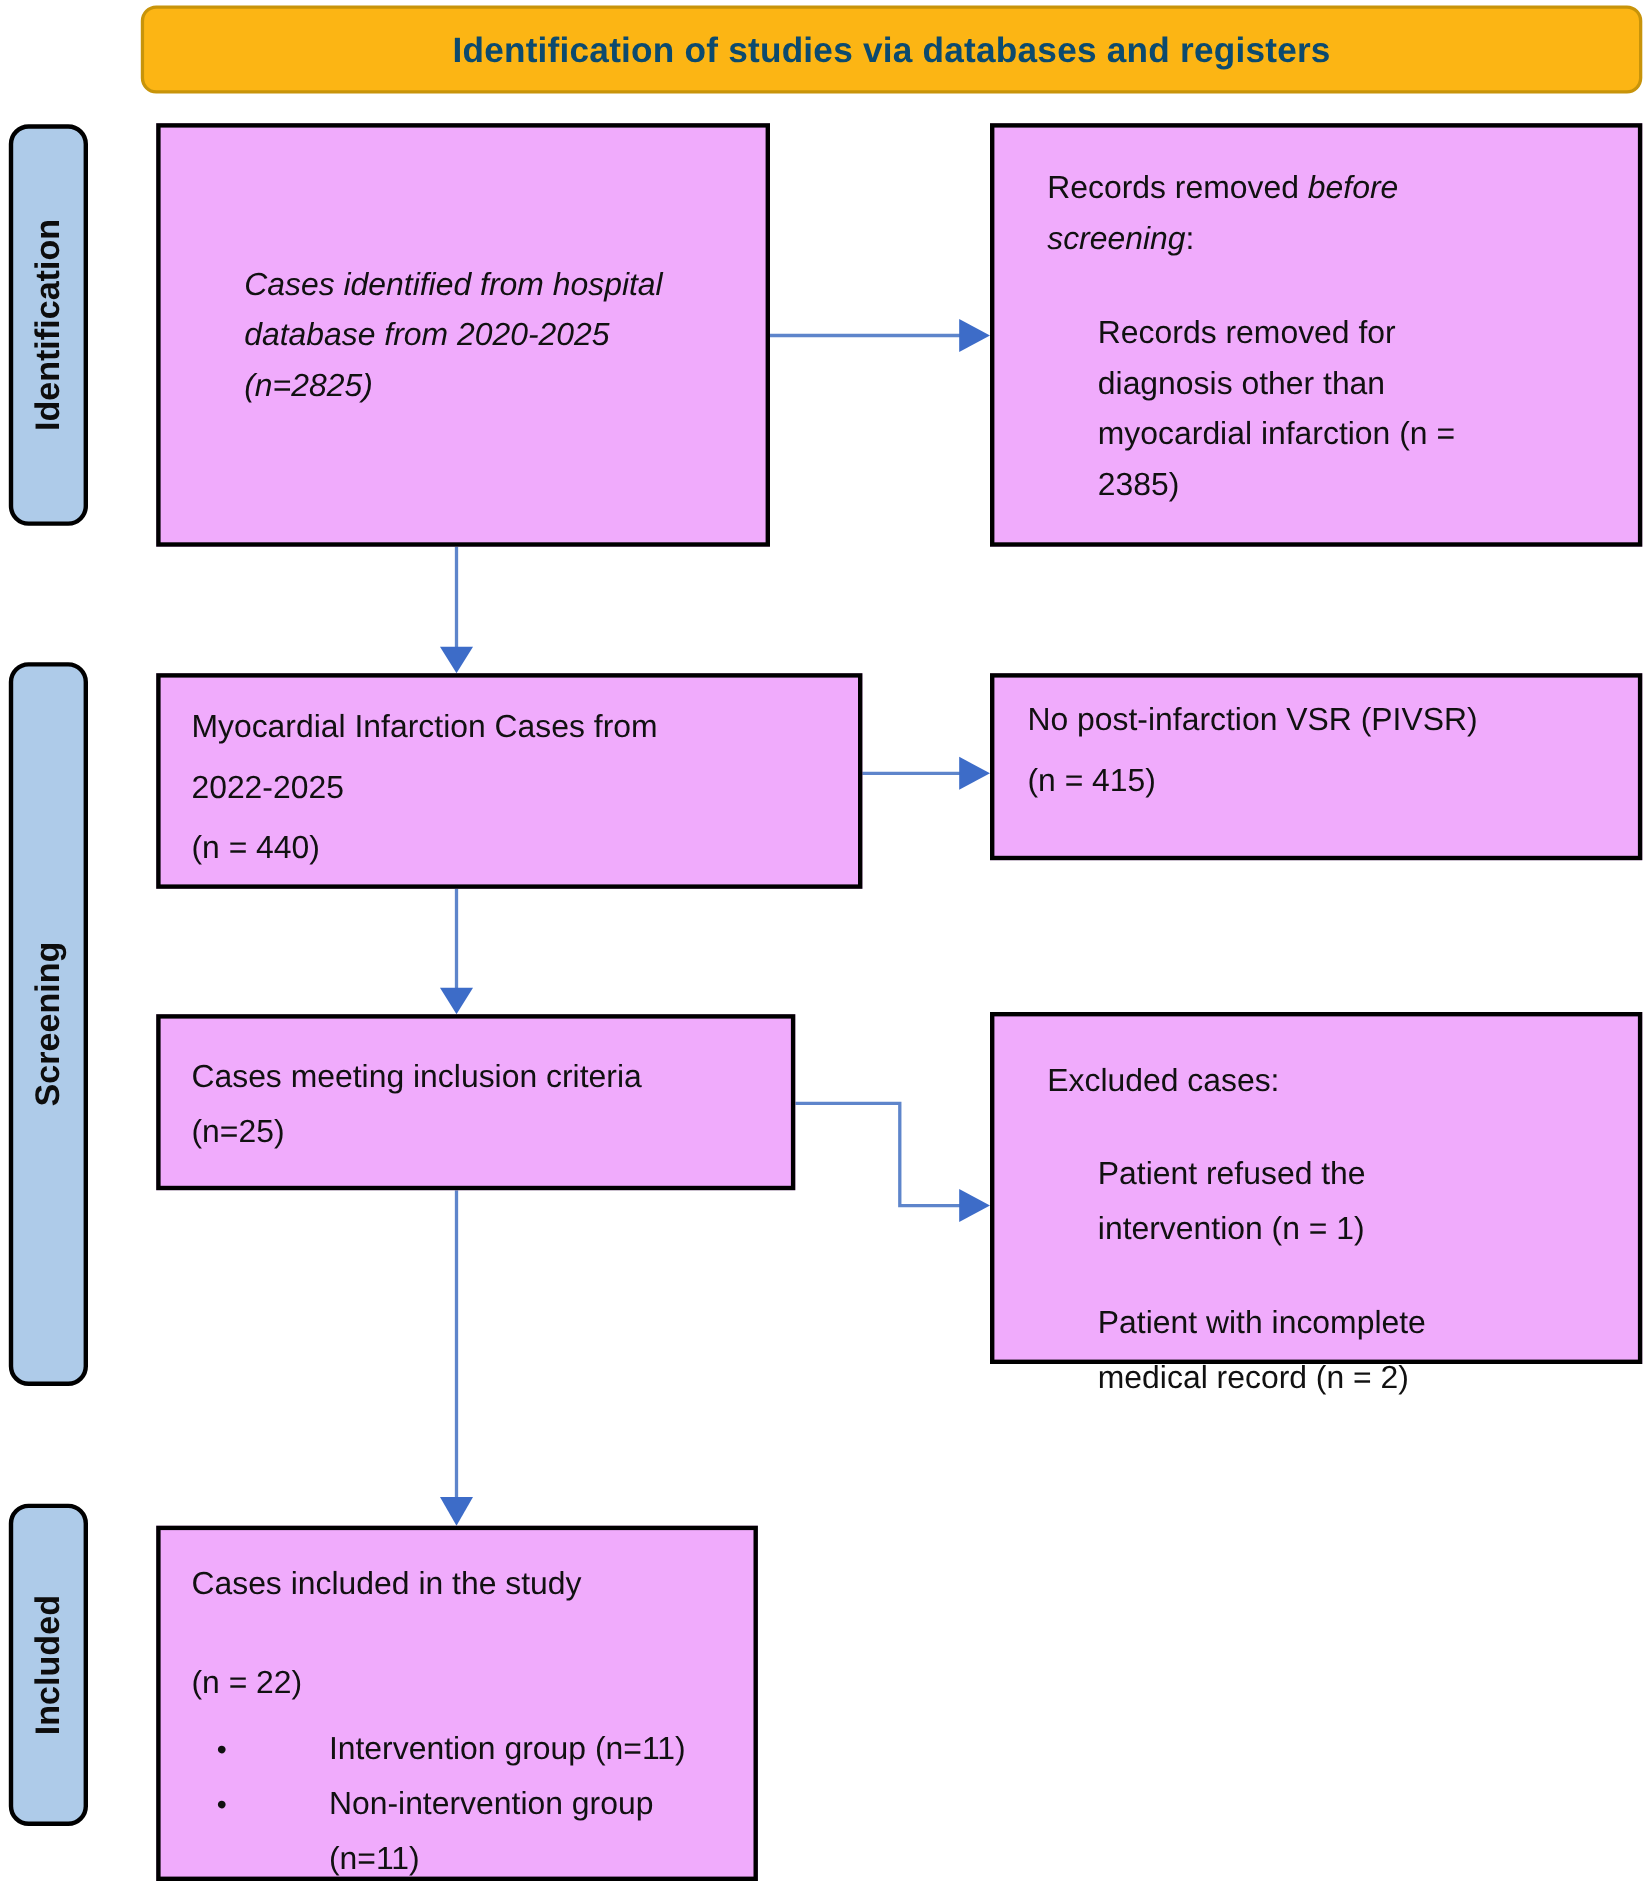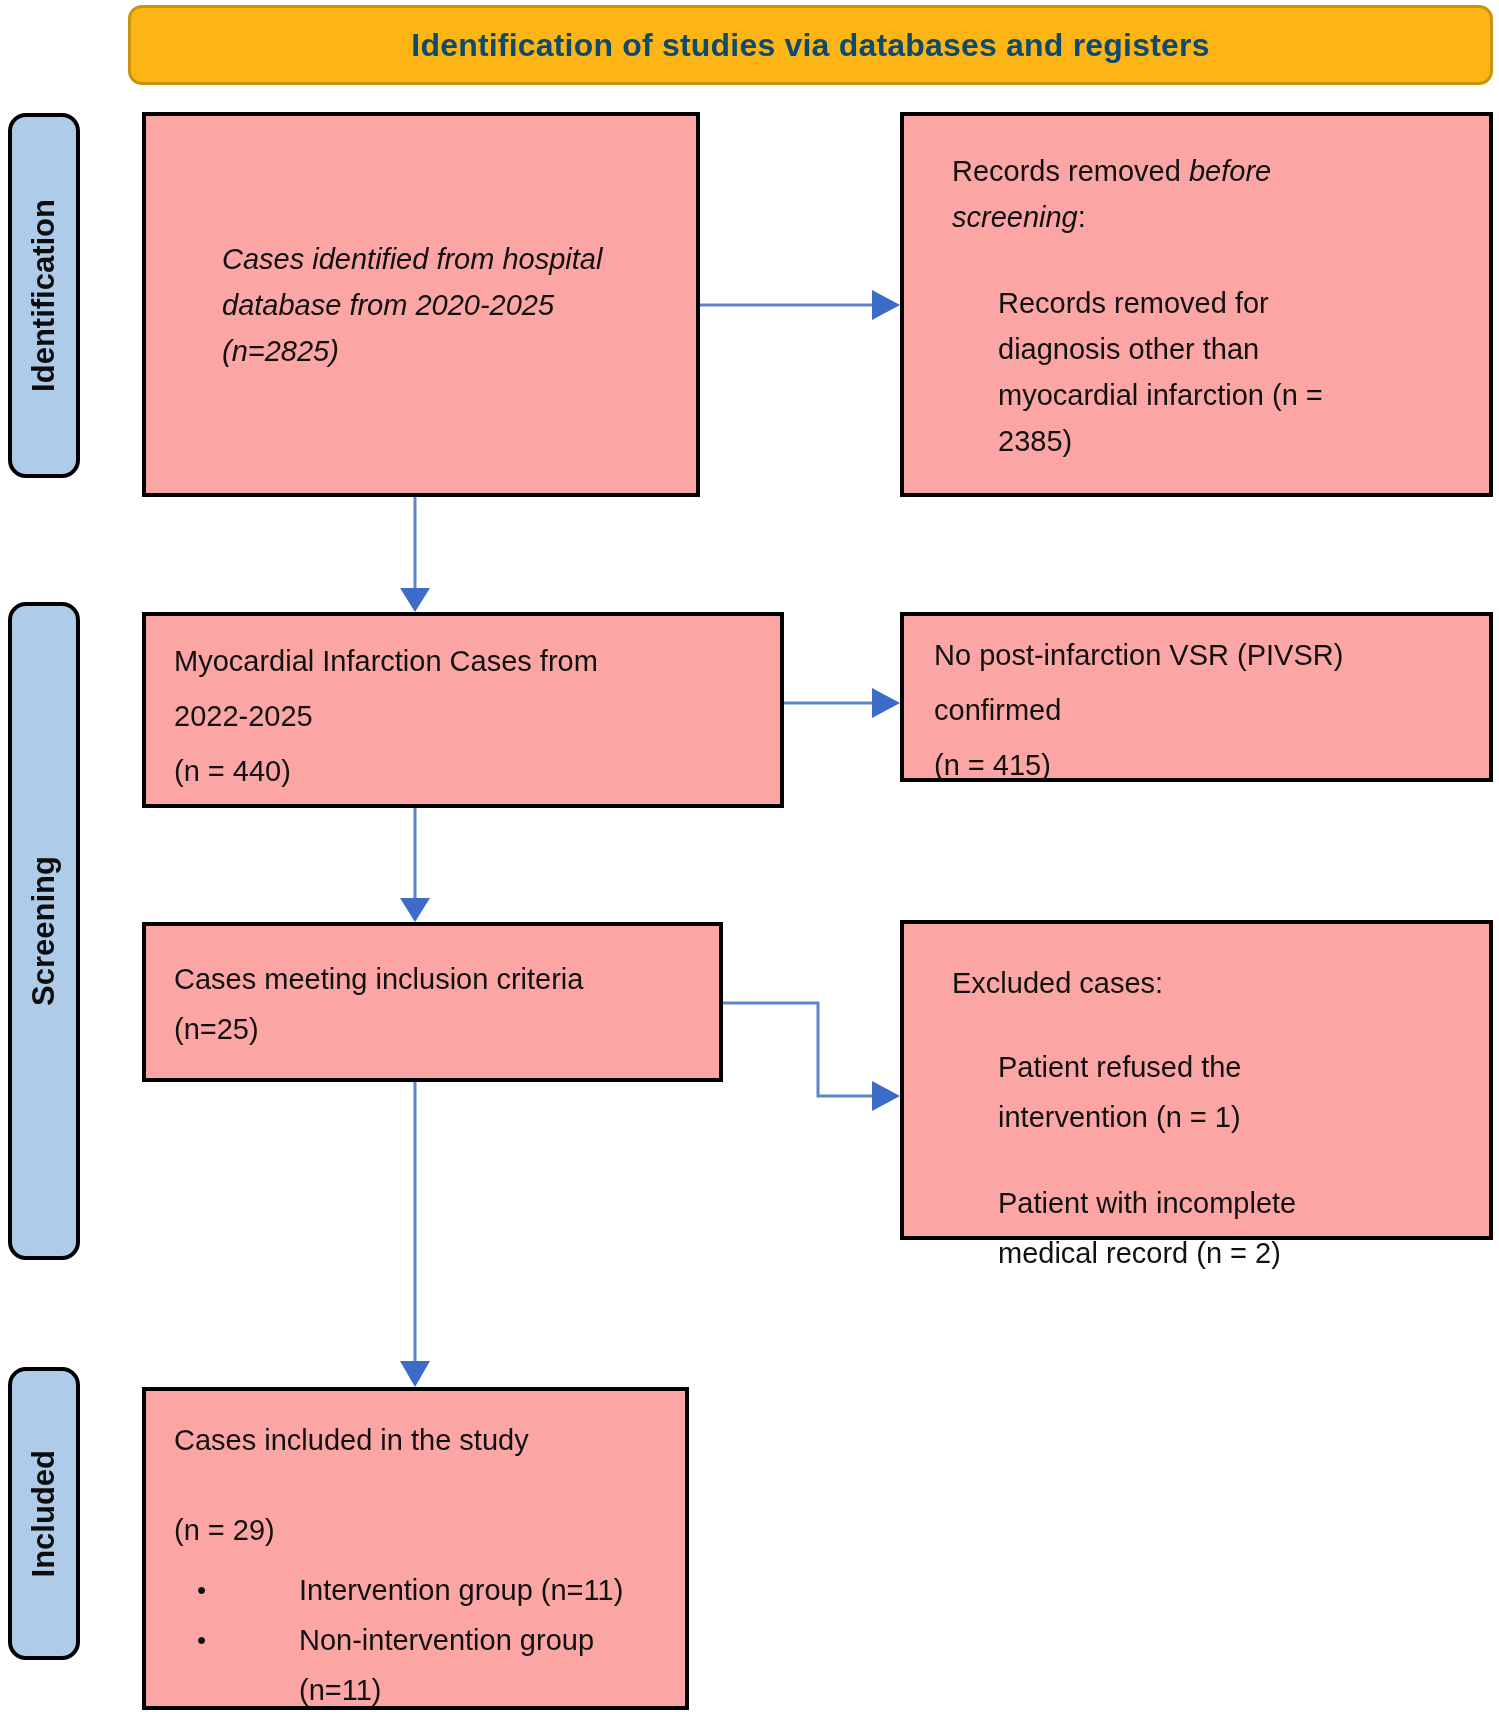--- a/index.html
+++ b/index.html
@@ -50,21 +50,21 @@
     transform: rotate(180deg);
     font-size: 31px;
     font-weight: bold;
     color: #0d0d0d;
     white-space: nowrap;
   }
 
   
   .fbox {
     position: absolute;
-    background: #fca5a5;
+    background: #f0abfc;
     border: 4px solid #000000;
     font-size: 29px;
     line-height: 46px;
   }
   .box-identified { left: 142px; top: 112px; width: 558px; height: 385px;
                     display: flex; flex-direction: column; justify-content: center;
                     padding-left: 76px; font-style: italic; }
   .box-removed    { left: 900px; top: 112px; width: 593px; height: 385px;
                     padding: 32px 20px 0 48px; }
   .box-mi         { left: 142px; top: 612px; width: 642px; height: 196px;
@@ -162,38 +162,37 @@
   </div>
 
   <div class="fbox box-mi">
     <div>Myocardial Infarction Cases from</div>
     <div>2022-2025</div>
     <div>(n = 440)</div>
   </div>
 
   <div class="fbox box-nopivsr">
     <div>No post-infarction VSR (PIVSR)</div>
-    <div>confirmed</div>
     <div>(n = 415)</div>
   </div>
 
   <div class="fbox box-inclusion">
     <div>Cases meeting inclusion criteria</div>
     <div>(n=25)</div>
   </div>
 
   <div class="fbox box-excluded">
     <div>Excluded cases:</div>
     <div class="indent-item">Patient refused the intervention (n = 1)</div>
     <div class="indent-item">Patient with incomplete medical record (n = 2)</div>
   </div>
 
   <div class="fbox box-included">
     <div>Cases included in the study</div>
-    <div class="count-line">(n = 29)</div>
+    <div class="count-line">(n = 22)</div>
     <div class="bullets">
       <div class="bullet-row">
         <span class="bullet-marker">•</span>
         <span class="bullet-text">Intervention group (n=11)</span>
       </div>
       <div class="bullet-row">
         <span class="bullet-marker">•</span>
         <span class="bullet-text">Non-intervention group (n=11)</span>
       </div>
     </div>

